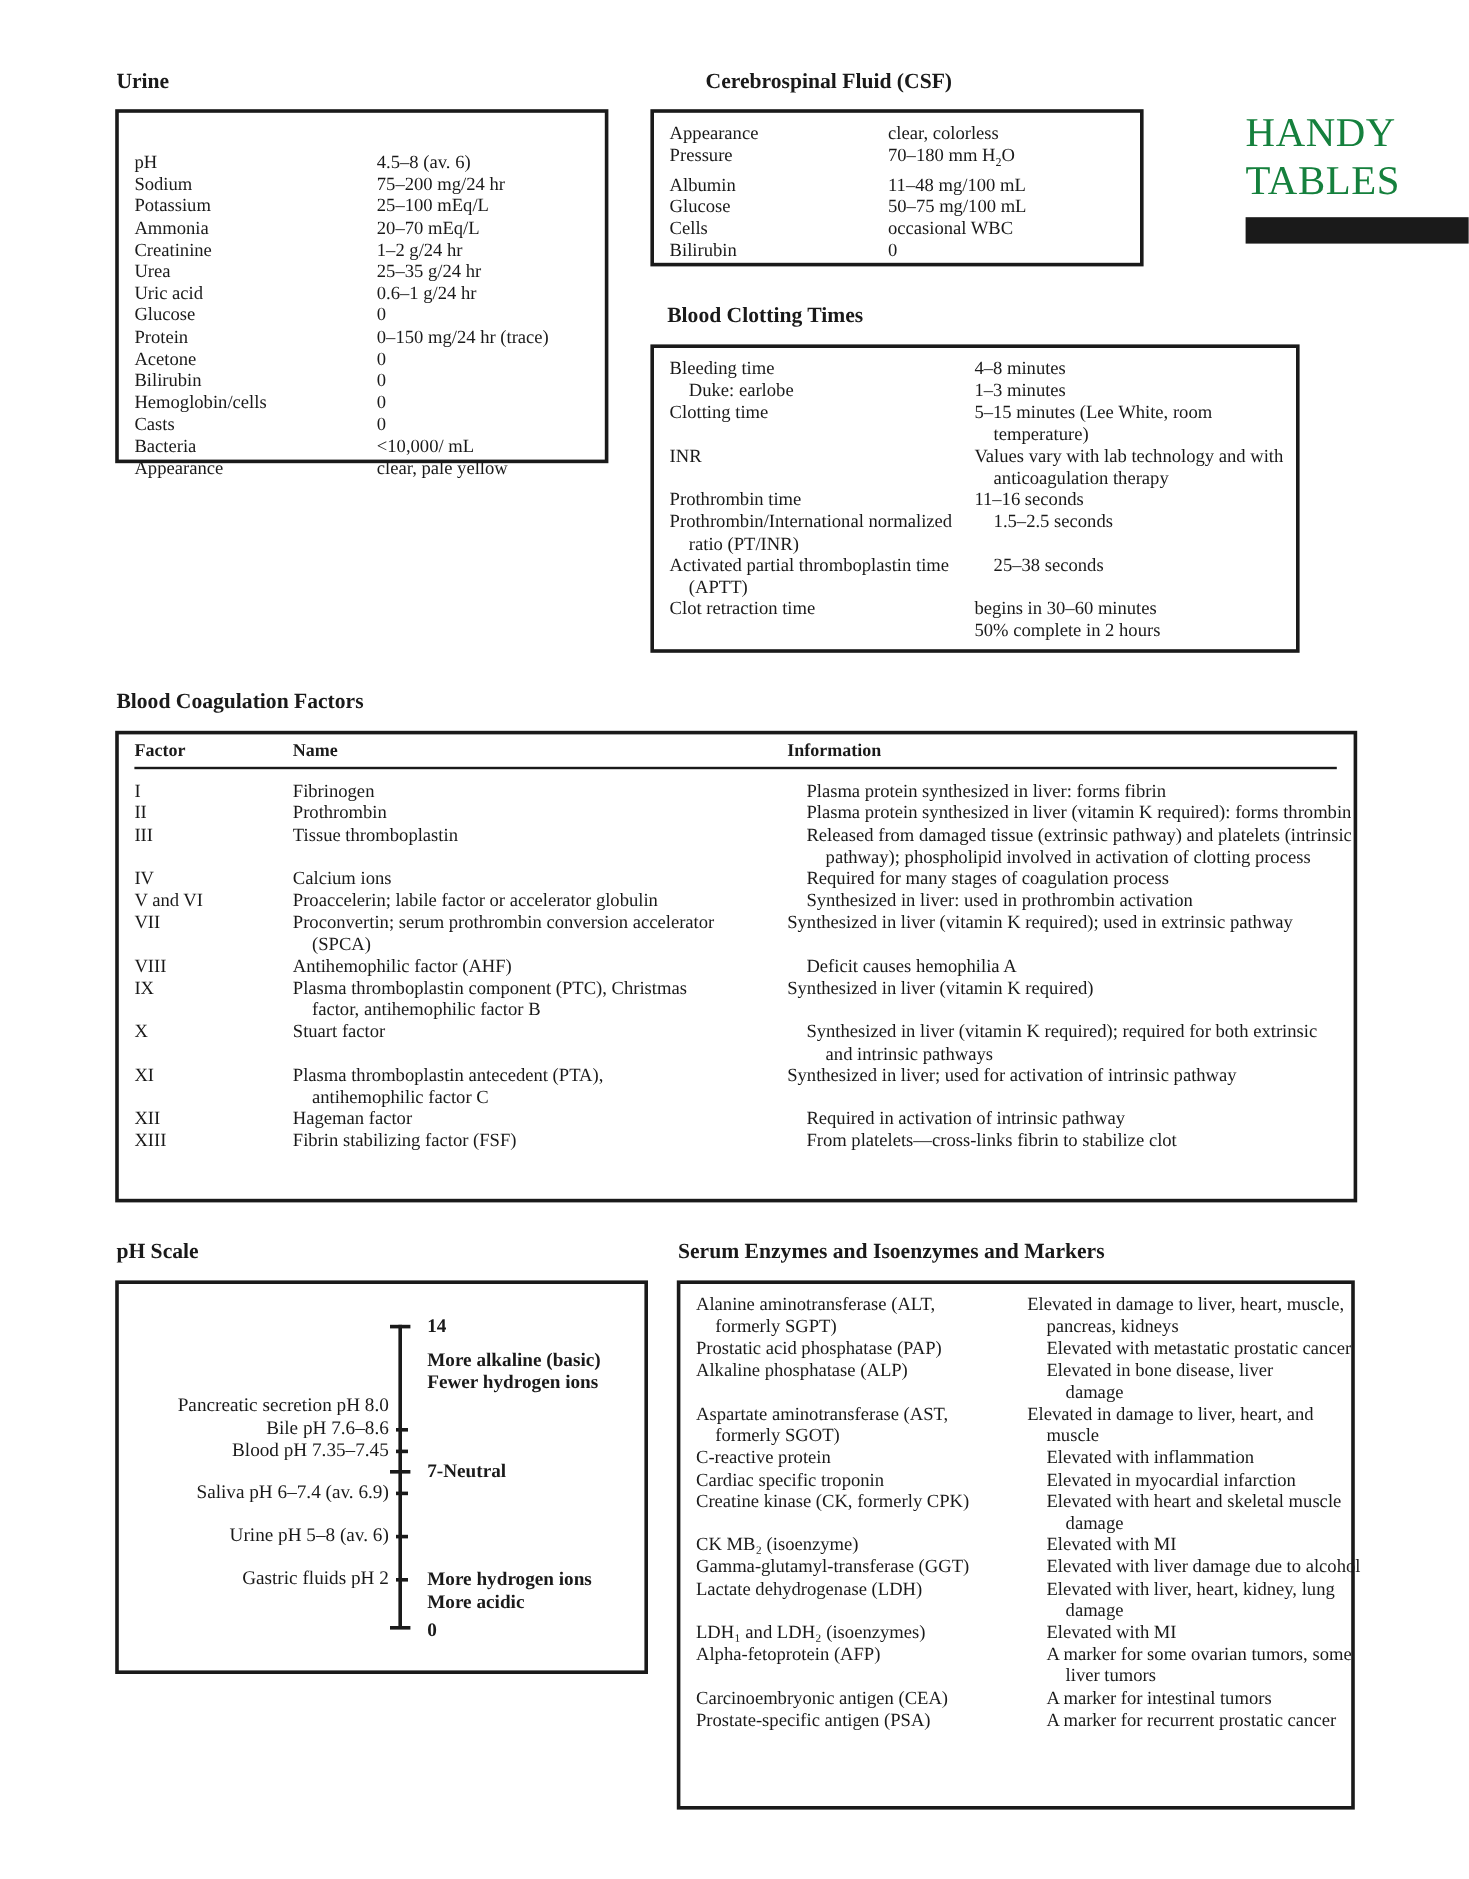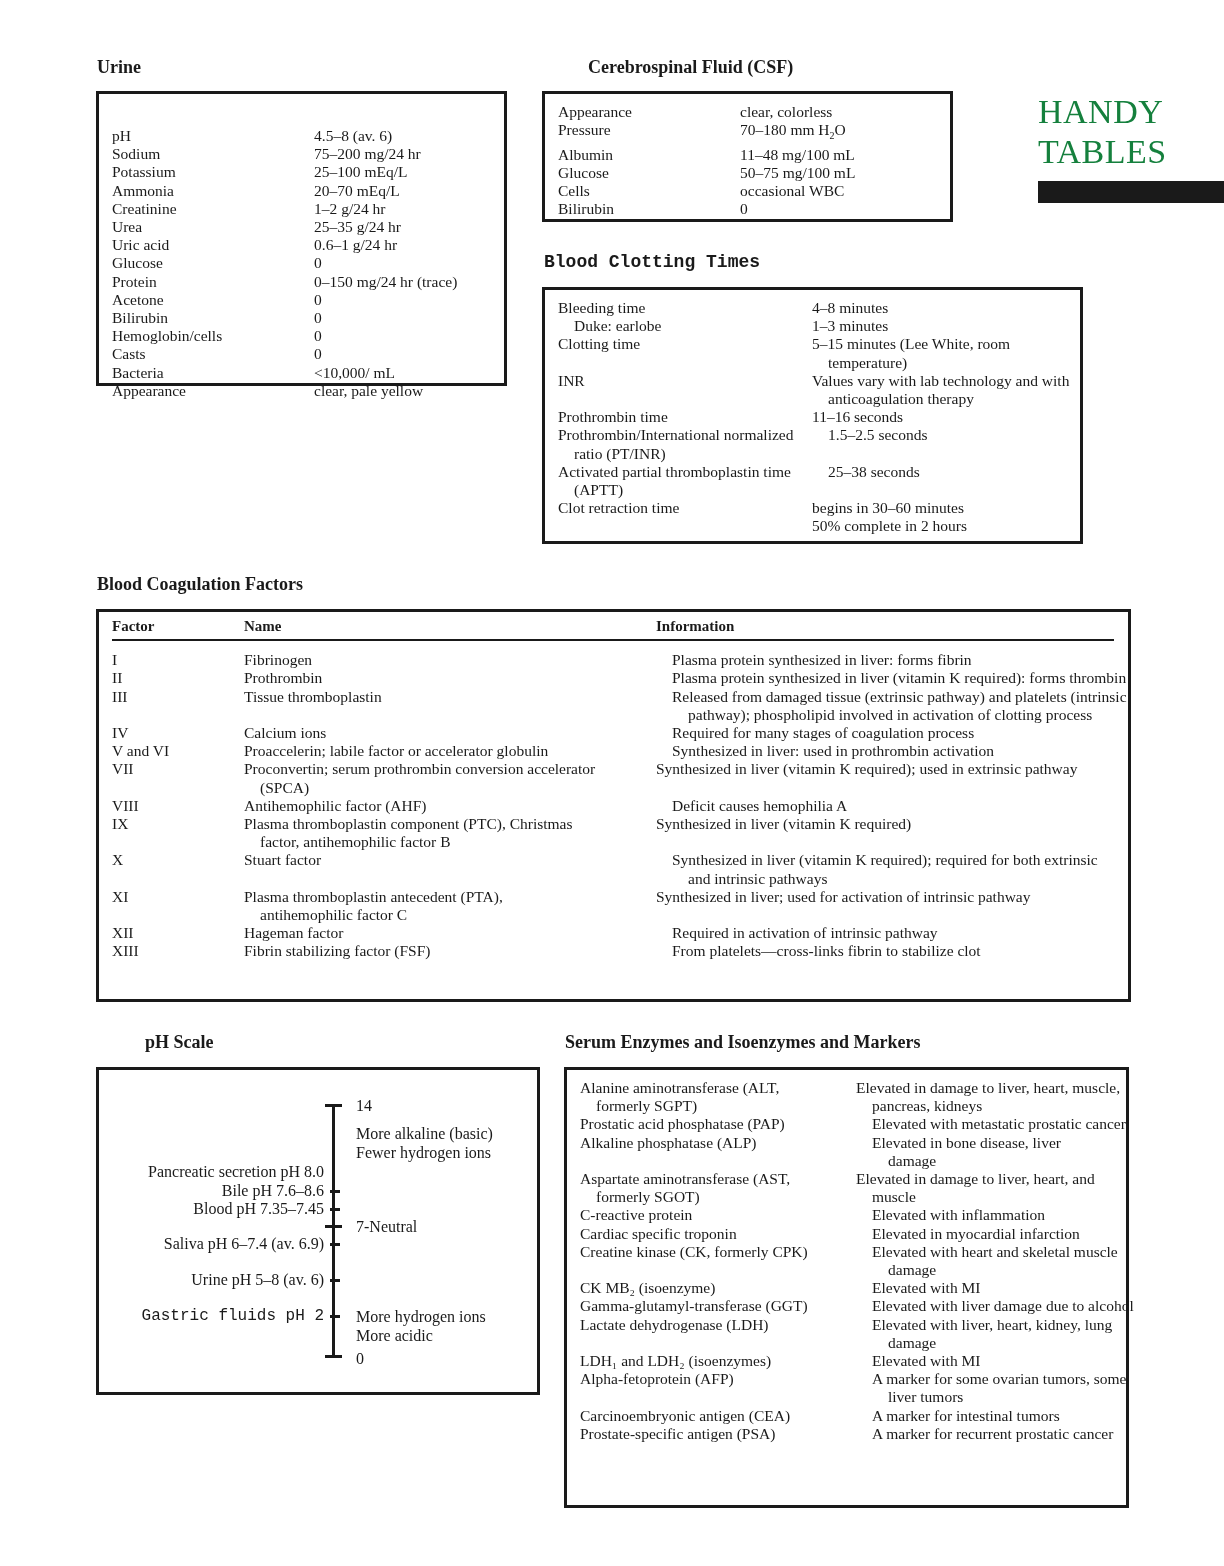--- a/index.html
+++ b/index.html
@@ -37,21 +37,21 @@
   
   .serum { position: absolute; left: 580px; top: 1079px; font-size: 15.5px; line-height: 18.2px; width: 540px; }
   .serum .r { display: flex; }
   .serum .s1 { width: 276px; flex: none; }
   .serum .s2 { width: 264px; flex: none; }
 
   
   .ph-axis { position: absolute; left: 332px; top: 1104px; width: 3px; height: 253px; background: #1a1a1a; }
   .ph-tick { position: absolute; height: 3px; background: #1a1a1a; }
   .ph-label-left { position: absolute; right: 900px; font-size: 16px; white-space: nowrap; text-align: right; }
-  .ph-label-right { position: absolute; left: 356px; font-size: 16px; white-space: nowrap; line-height: 19px; }
+  .ph-label-right { position: absolute; left: 356px; font-size: 16px; white-space: nowrap; line-height: 19px; font-weight: bold; }
 </style>
 </head>
 <body>
 
 <div class="section-title" style="left:97px; top:57px;">Urine</div>
 <div class="box" style="left:96px; top:91px; width:411px; height:295px;"></div>
 <div class="kv" style="left:112px; top:103px;margin-top:24px;">
   <div class="row">
       <span class="k" style="width:202px">pH</span>
       <span class="v">4.5–8 (av. 6)</span>
@@ -142,21 +142,21 @@
       <span class="v">0</span>
     </div>
 </div>
 
 <div class="handy">
   <div>HANDY</div>
   <div>TABLES</div>
 </div>
 <div class="handy-bar"></div>
 
-<div class="section-title" style="left:544px; top:252px;font-family:Liberation Mono, monospace;">Blood Clotting Times</div>
+<div class="section-title" style="left:556px; top:252px;">Blood Clotting Times</div>
 <div class="box" style="left:542px; top:287px; width:541px; height:257px;"></div>
 <div class="kv" style="left:558px; top:299px; width:516px;">
   <div class="row">
       <span class="k" style="width:254px">Bleeding time</span>
       <span class="v">4–8 minutes</span>
     </div>
   <div class="row">
       <span class="k indent" style="width:238px">Duke: earlobe</span>
       <span class="v">1–3 minutes</span>
     </div>
@@ -253,21 +253,21 @@
       <span class="c2 hang">Hageman factor</span>
       <span class="c3 hang">Required in activation of intrinsic pathway</span>
     </div>
   <div class="r">
       <span class="c1">XIII</span>
       <span class="c2 hang">Fibrin stabilizing factor (FSF)</span>
       <span class="c3 hang">From platelets—cross-links fibrin to stabilize clot</span>
     </div>
 </div>
 
-<div class="section-title" style="left:97px; top:1032px;margin-left:48px;">pH Scale</div>
+<div class="section-title" style="left:97px; top:1032px;">pH Scale</div>
 <div class="box" style="left:96px; top:1067px; width:444px; height:328px;"></div>
 <div class="ph-axis"></div>
 <div class="ph-tick" style="left:325px; top:1104px; width:17px;"></div>
 <div class="ph-tick" style="left:325px; top:1355px; width:17px;"></div>
 <div class="ph-tick" style="left:325px; top:1225px; width:17px;"></div>
 <div class="ph-tick" style="left:330px; top:1190px; width:10px;"></div>
 <div class="ph-tick" style="left:330px; top:1208px; width:10px;"></div>
 <div class="ph-tick" style="left:330px; top:1243px; width:10px;"></div>
 <div class="ph-tick" style="left:330px; top:1279px; width:10px;"></div>
 <div class="ph-tick" style="left:330px; top:1315px; width:10px;"></div>
@@ -282,21 +282,21 @@
   <div>More hydrogen ions</div>
   <div>More acidic</div>
 </div>
 <div class="ph-label-right" style="top:1349px;">0</div>
 
 <div class="ph-label-left" style="top:1163px;">Pancreatic secretion pH 8.0</div>
 <div class="ph-label-left" style="top:1182px;">Bile pH 7.6–8.6</div>
 <div class="ph-label-left" style="top:1200px;">Blood pH 7.35–7.45</div>
 <div class="ph-label-left" style="top:1235px;">Saliva pH 6–7.4 (av. 6.9)</div>
 <div class="ph-label-left" style="top:1271px;">Urine pH 5–8 (av. 6)</div>
-<div class="ph-label-left" style="top:1307px;font-family:Liberation Mono, monospace;">Gastric fluids pH 2</div>
+<div class="ph-label-left" style="top:1307px;">Gastric fluids pH 2</div>
 
 <div class="section-title" style="left:565px; top:1032px;">Serum Enzymes and Isoenzymes and Markers</div>
 <div class="box" style="left:564px; top:1067px; width:565px; height:441px;"></div>
 <div class="serum">
   <div class="r">
       <span class="s1 hang" style="padding-right:40px; box-sizing:border-box">Alanine aminotransferase (ALT, formerly SGPT)</span>
       <span class="s2 hang">Elevated in damage to liver, heart, muscle, pancreas, kidneys</span>
     </div>
   <div class="r">
       <span class="s1 hang">Prostatic acid phosphatase (PAP)</span>

